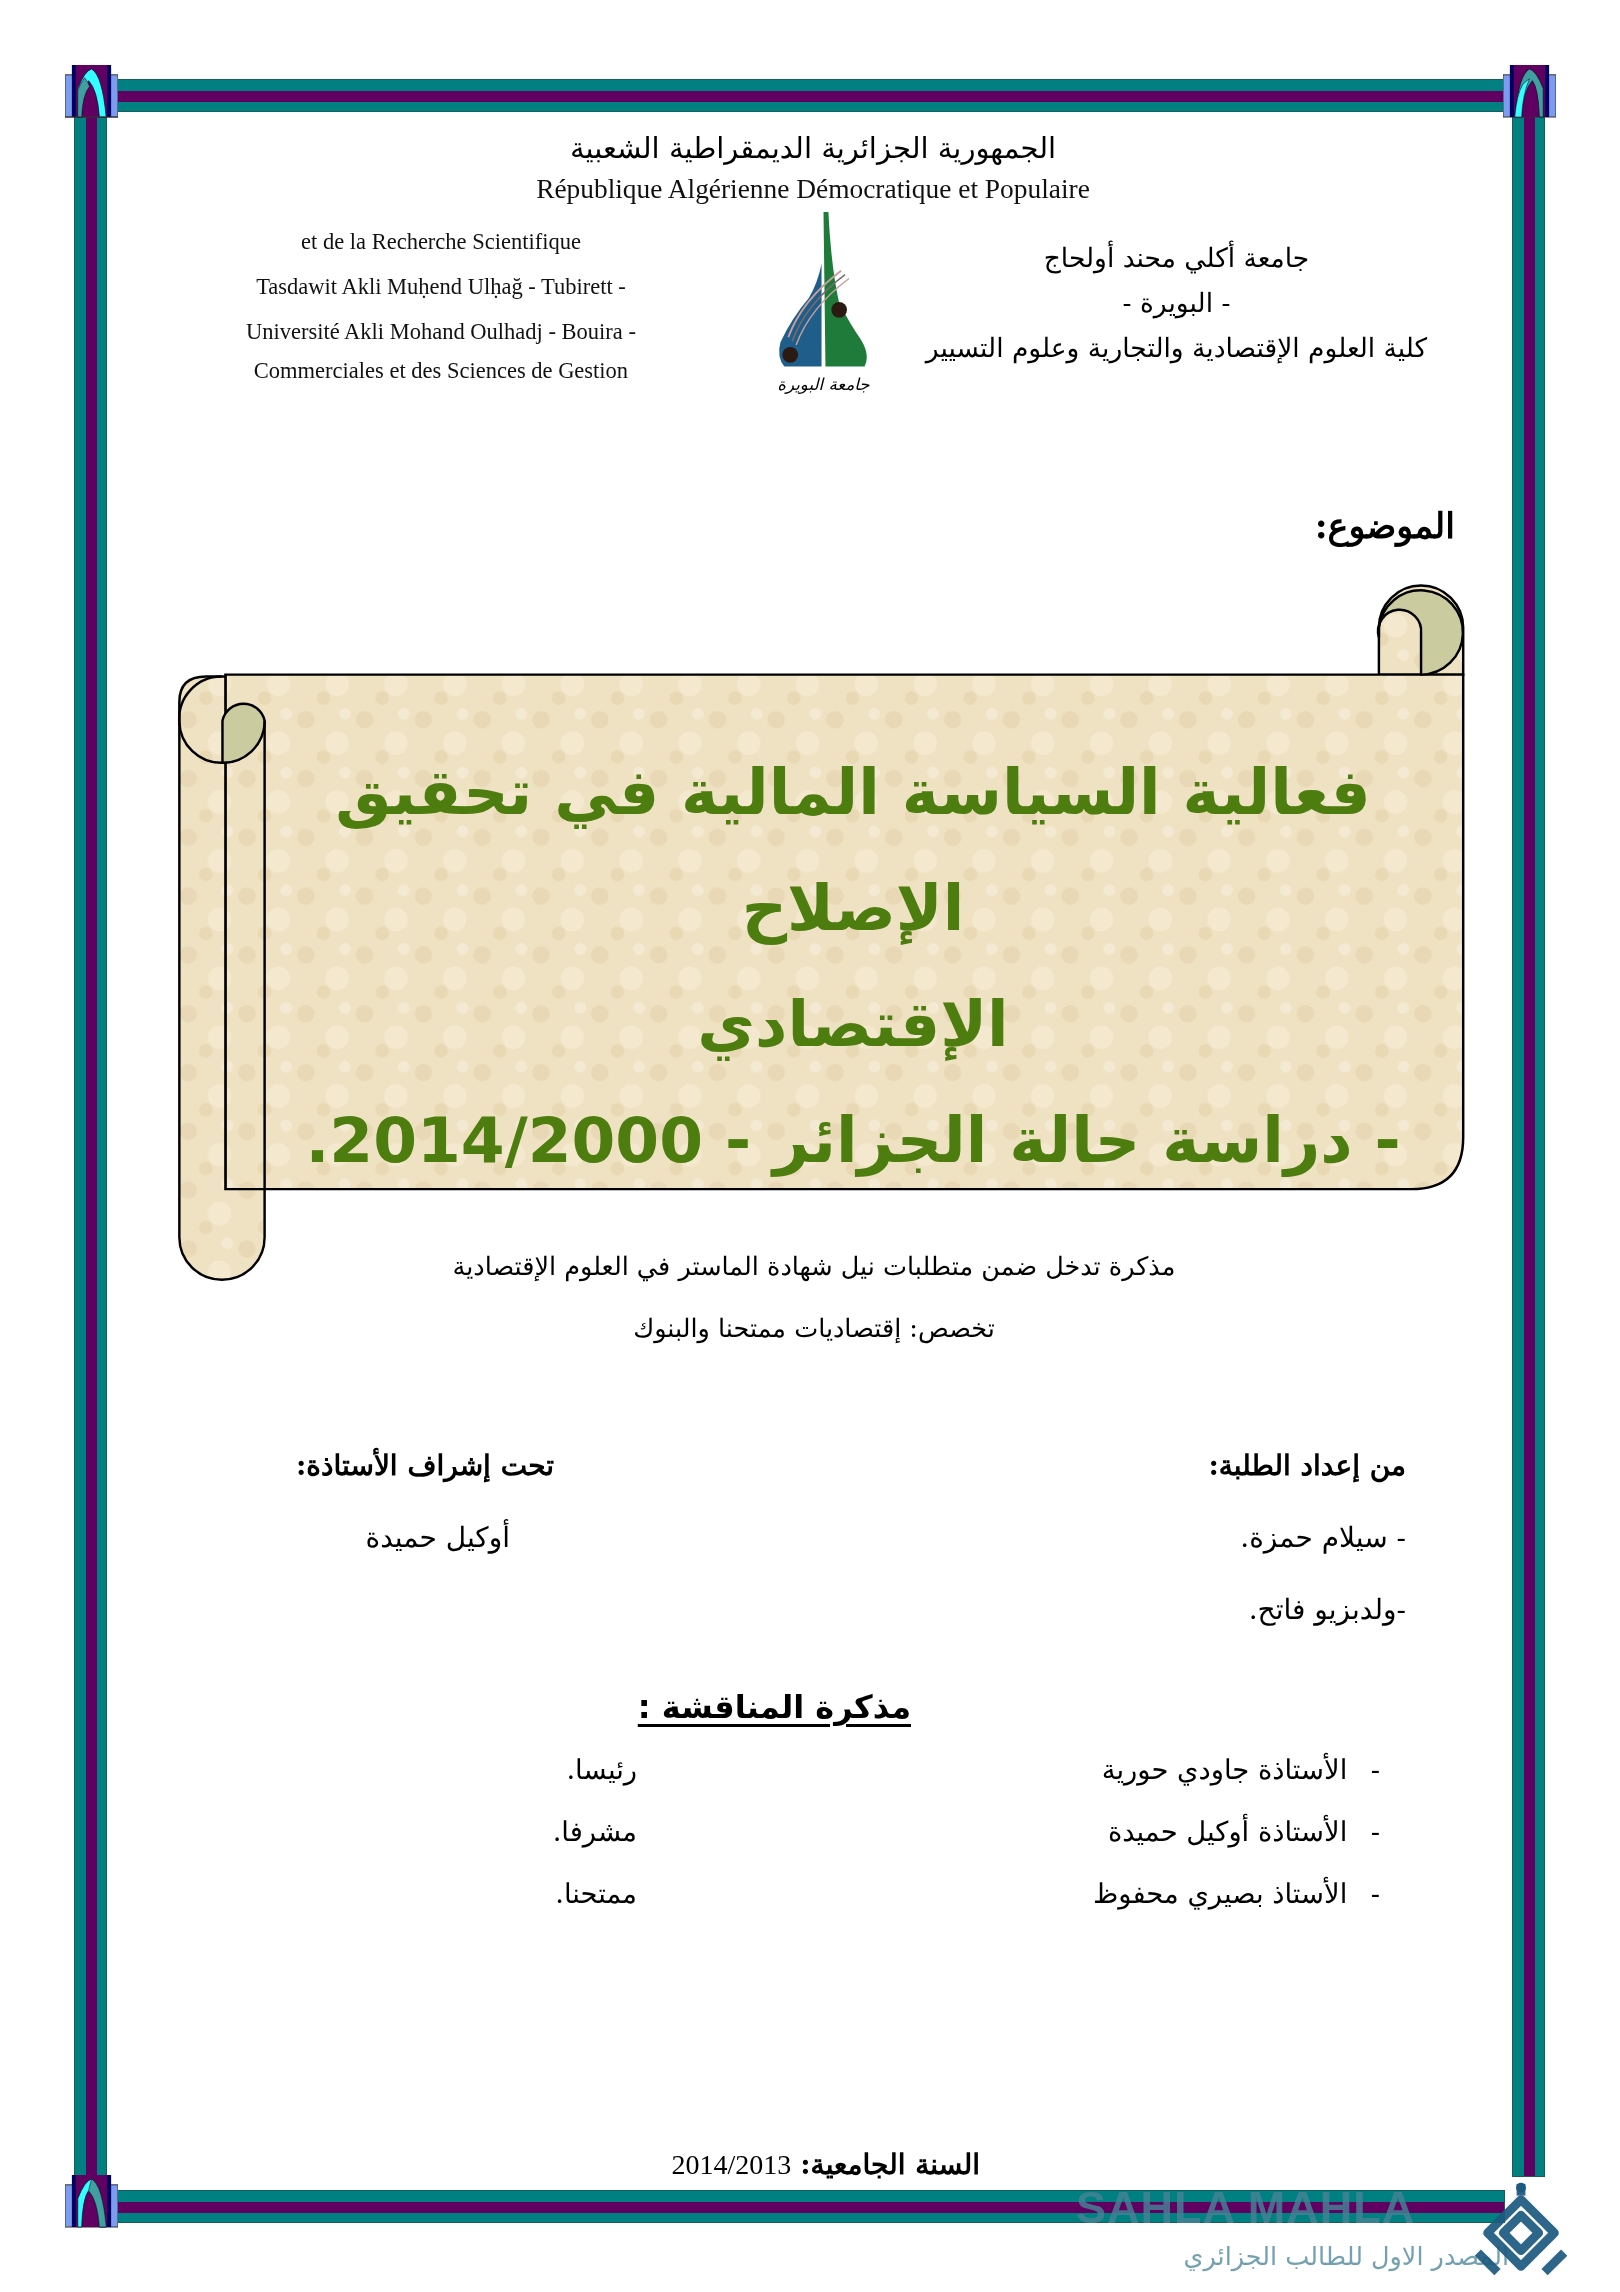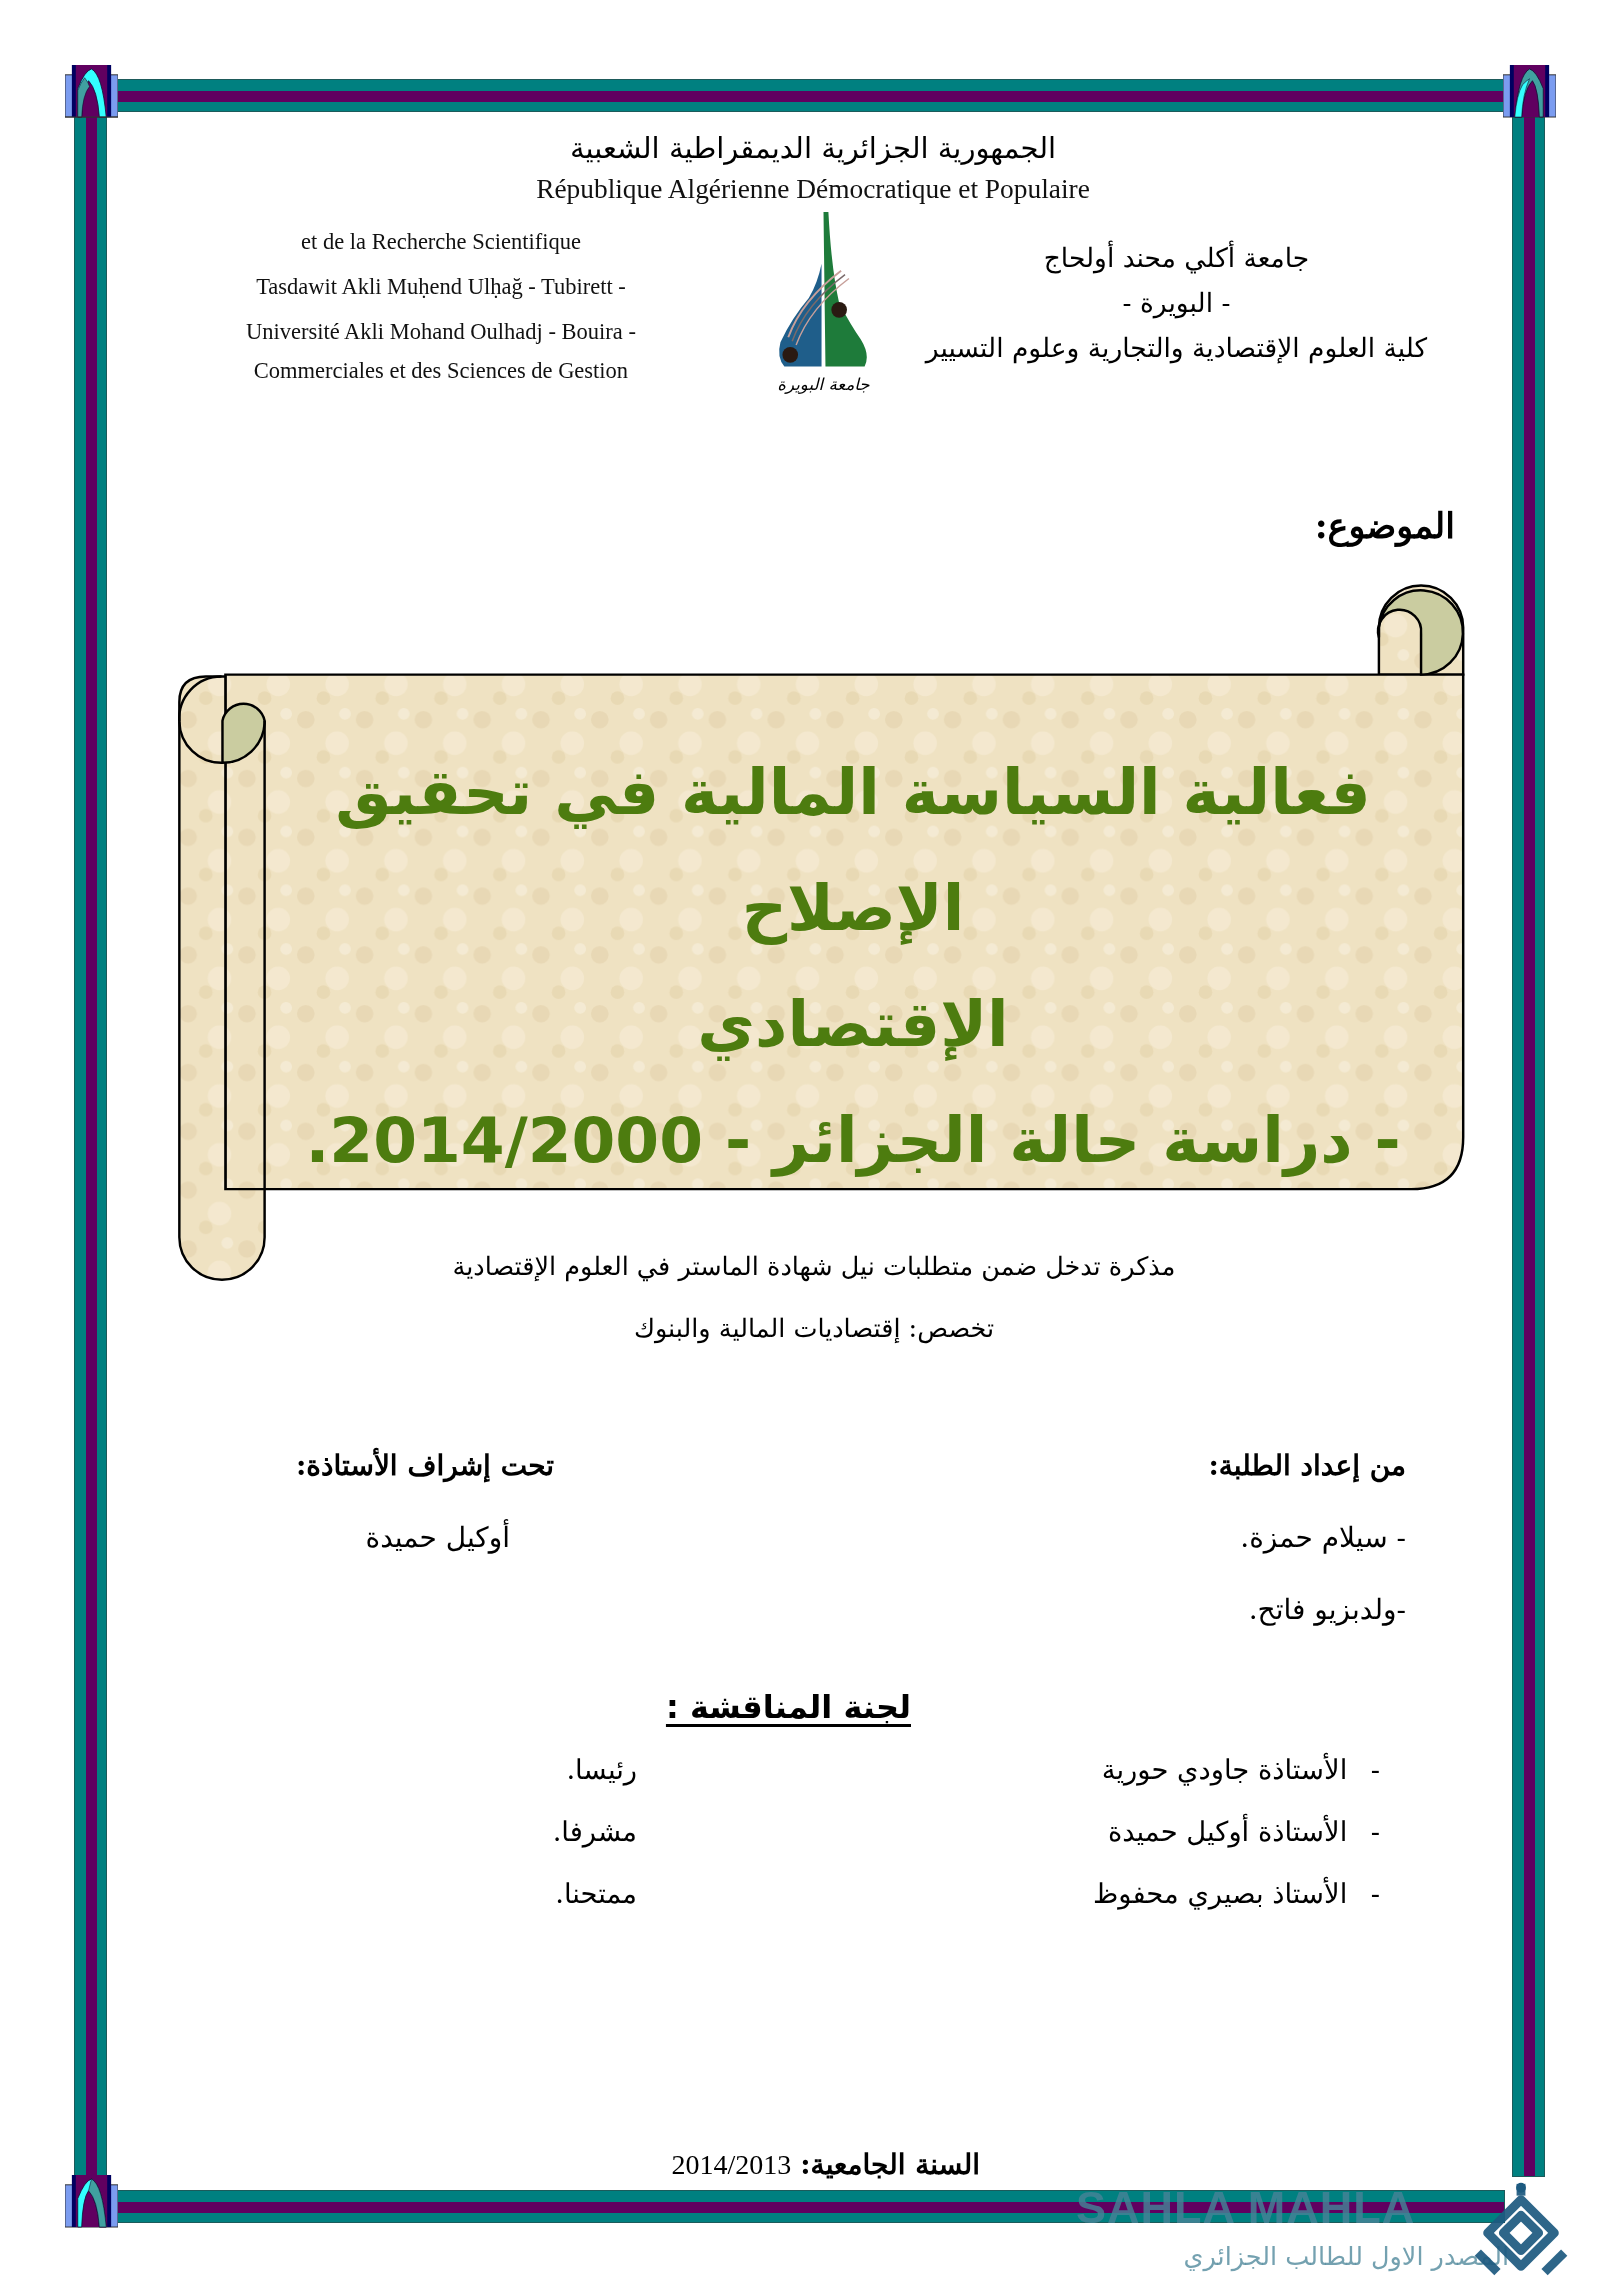--- a/index.html
+++ b/index.html
@@ -157,30 +157,30 @@
   <line x1="270" y1="735" x2="270" y2="1213" stroke="#000" stroke-width="2.5"></line>
 </svg>
 
 <div class="title-wrap">
   <div class="title-line">فعالية السياسة المالية في تحقيق الإصلاح</div>
   <div class="title-line">الإقتصادي</div>
   <div class="title-line">- دراسة حالة الجزائر - 2014/2000.</div>
 </div>
 
 <div class="abs mem">مذكرة تدخل ضمن متطلبات نيل شهادة الماستر في العلوم الإقتصادية</div>
-<div class="abs spec">تخصص: إقتصاديات المالية والبنوك</div>
+<div class="abs spec">تخصص: إقتصاديات ممتحنا والبنوك</div>
 
 <div class="abs stu-h">من إعداد الطلبة:</div>
 <div class="abs stu" style="top:1521px;margin-left:36px;">- سيلام حمزة.</div>
 <div class="abs stu" style="top:1593px;">-ولدبزيو فاتح.</div>
 
 <div class="abs sup-h">تحت إشراف الأستاذة:</div>
 <div class="abs sup-n">أوكيل حميدة</div>
 
-<div class="abs jury-h">لجنة المناقشة :</div>
+<div class="abs jury-h">مذكرة المناقشة :</div>
 
 <div class="jury-row" style="top:1754px;">
   <span class="dash">-</span>
   <span>الأستاذة جاودي حورية</span>
 </div>
 <div class="jury-role" style="top:1754px;">رئيسا.</div>
 
 <div class="jury-row" style="top:1816px;">
   <span class="dash">-</span>
   <span>الأستاذة أوكيل حميدة</span>

